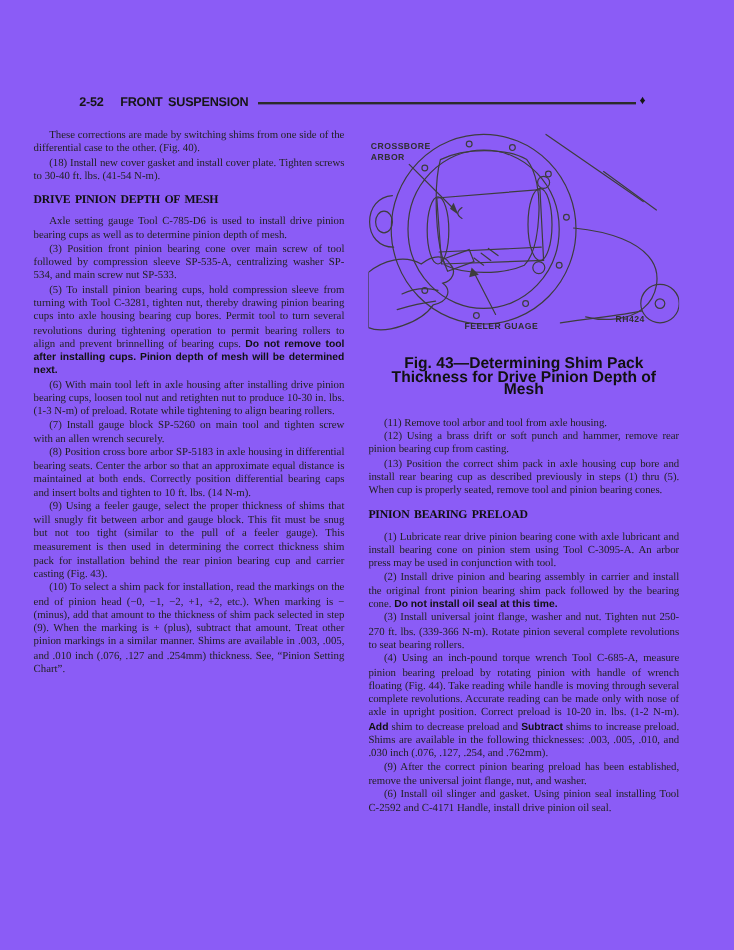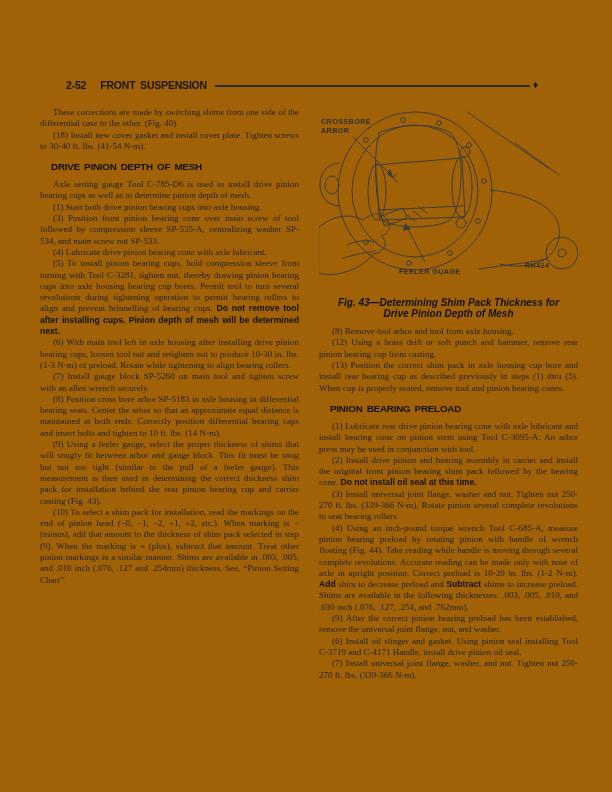--- a/index.html
+++ b/index.html
@@ -1,63 +1,63 @@
 <!DOCTYPE html>
 <html><head>
 <meta charset="utf-8">
 <style>
   html,body { margin:0; padding:0; background:#ffffff; }
   .page {
     position:relative; width:612px; height:792px; margin:0 auto;
-    background:#a16207; overflow:hidden;
+    background:#8b5cf6; overflow:hidden;
     font-family:"Liberation Serif", serif; color:#1e1e1e;
   }
   
   .page-header {
     position:absolute; left:66px; top:79px; width:472px;
     display:flex; align-items:center;
     font-family:"Liberation Sans", sans-serif; font-weight:bold; color:#161616;
   }
   .page-num { font-size:10.5px; letter-spacing:-0.2px; margin-right:14px; white-space:nowrap; }
   .page-title { font-size:10.5px; letter-spacing:-0.2px; word-spacing:2px; white-space:nowrap; }
   .header-rule { flex:1; height:2px; background:#2b2b2b; margin:1px 3px 0 8px; }
   .header-diamond { font-size:10px; line-height:10px; margin-top:-1px; }
   
   .columns {
-    position:absolute; left:40px; top:107px; width:538px;
+    position:absolute; left:28px; top:107px; width:538px;
     display:flex; gap:20px;justify-content:flex-end;
   }
   .col { width:259px; }
   .col p {
     margin:0; text-indent:13px; text-align:justify;
     font-size:9px; line-height:11.3px; color:#222;
   }
   .col h2 {
-    font-family:Liberation Sans, sans-serif; font-weight:bold; color:#101010;
+    font-family:Liberation Serif, serif; font-weight:bold; color:#101010;
     font-size:9.8px; letter-spacing:-0.2px; word-spacing:1.6px;
-    margin:9px 0 7px 11px;
+    margin:9px 0 7px 0;
   }
   .col h3 {
     font-family:"Liberation Sans", sans-serif; font-weight:bold; font-style:italic; color:#101010;
     font-size:9.3px; letter-spacing:0.2px; margin:8px 0 1px 4px;
   }
   .b { font-family:"Liberation Sans", sans-serif; font-weight:bold; font-size:8.6px; color:#111; }
   
-  figure { margin:0 0 7px 0; padding:0; }
+  figure { margin:0 0 17px 0; padding:0; }
   .fig-art { display:block; width:259px; height:188px; }
   .fig-art path, .fig-art ellipse, .fig-art circle, .fig-art line {
     fill:none; stroke:#3d3d3d; stroke-width:1; stroke-linecap:round;
   }
   .fig-art text {
     font-family:"Liberation Sans", sans-serif; font-size:7.2px; letter-spacing:0.4px;
     fill:#2e2e2e; stroke:none; font-weight:bold;
   }
   figcaption {
-    font-family:"Liberation Sans", sans-serif; font-weight:bold; font-style:italic;
-    font-size:10px; line-height:10.6px; text-align:center; color:#111;
+    font-family:"Liberation Sans", sans-serif; font-weight:bold; 
+    font-size:13px; line-height:10.6px; text-align:center; color:#111;
     margin-top:3px; padding:0 6px;
   }
 </style>
 </head>
 <body>
 
 <div class="page">
 
   <header class="page-header">
     <span class="page-num">2-52</span>
@@ -65,23 +65,21 @@
     <span class="header-rule"></span>
     <span class="header-diamond">♦</span>
   </header>
 
   <div class="columns">
     <div class="col" id="left-col">
         <p><span>These corrections are made by switching shims from one side of the differential case to the other. (Fig. 40).</span></p>
         <p><span>(18) Install new cover gasket and install cover plate. Tighten screws to 30-40 ft. lbs. (41-54 N-m).</span></p>
         <h2>DRIVE PINION DEPTH OF MESH</h2>
         <p><span>Axle setting gauge Tool C-785-D6 is used to install drive pinion bearing cups as well as to determine pinion depth of mesh.</span></p>
-        <p><span>(1) Start both drive pinion bearing cups into axle housing.</span></p>
         <p><span>(3) Position front pinion bearing cone over main screw of tool followed by compression sleeve SP-535-A, centralizing washer SP-534, and main screw nut SP-533.</span></p>
-        <p><span>(4) Lubricate drive pinion bearing cone with axle lubricant.</span></p>
         <p><span>(5) To install pinion bearing cups, hold compression sleeve from turning with Tool C-3281, tighten nut, thereby drawing pinion bearing cups into axle housing bearing cup bores. Permit tool to turn several revolutions during tightening operation to permit bearing rollers to align and prevent brinnelling of bearing cups. </span><span class="b">Do not remove tool after installing cups. Pinion depth of mesh will be determined next.</span></p>
         <p><span>(6) With main tool left in axle housing after installing drive pinion bearing cups, loosen tool nut and retighten nut to produce 10-30 in. lbs. (1-3 N-m) of preload. Rotate while tightening to align bearing rollers.</span></p>
         <p><span>(7) Install gauge block SP-5260 on main tool and tighten screw with an allen wrench securely.</span></p>
         <p><span>(8) Position cross bore arbor SP-5183 in axle housing in differential bearing seats. Center the arbor so that an approximate equal distance is maintained at both ends. Correctly position differential bearing caps and insert bolts and tighten to 10 ft. lbs. (14 N-m).</span></p>
         <p><span>(9) Using a feeler gauge, select the proper thickness of shims that will snugly fit between arbor and gauge block. This fit must be snug but not too tight (similar to the pull of a feeler gauge). This measurement is then used in determining the correct thickness shim pack for installation behind the rear pinion bearing cup and carrier casting (Fig. 43).</span></p>
         <p><span>(10) To select a shim pack for installation, read the markings on the end of pinion head (−0, −1, −2, +1, +2, etc.). When marking is − (minus), add that amount to the thickness of shim pack selected in step (9). When the marking is + (plus), subtract that amount. Treat other pinion markings in a similar manner. Shims are available in .003, .005, and .010 inch (.076, .127 and .254mm) thickness. See, “Pinion Setting Chart”.</span></p>
       </div>
 
     <div class="col">
       <figure>
@@ -137,28 +135,27 @@
           <polygon points="86,116 84,124 92,122" fill="#3d3d3d" stroke="none"></polygon>
 
           <text x="2" y="17">CROSSBORE</text>
           <text x="2" y="26">ARBOR</text>
           <text x="80" y="167">FEELER GUAGE</text>
           <text x="206" y="161">RH424</text>
         </svg>
         <figcaption>Fig. 43—Determining Shim Pack Thickness for Drive Pinion Depth of Mesh</figcaption>
       </figure>
       <div id="right-text">
-          <p><span>(8) Remove tool arbor and tool from axle housing.</span></p>
+          <p><span>(11) Remove tool arbor and tool from axle housing.</span></p>
           <p><span>(12) Using a brass drift or soft punch and hammer, remove rear pinion bearing cup from casting.</span></p>
           <p><span>(13) Position the correct shim pack in axle housing cup bore and install rear bearing cup as described previously in steps (1) thru (5). When cup is properly seated, remove tool and pinion bearing cones.</span></p>
           <h2>PINION BEARING PRELOAD</h2>
           <p><span>(1) Lubricate rear drive pinion bearing cone with axle lubricant and install bearing cone on pinion stem using Tool C-3095-A. An arbor press may be used in conjunction with tool.</span></p>
           <p><span>(2) Install drive pinion and bearing assembly in carrier and install the original front pinion bearing shim pack followed by the bearing cone. </span><span class="b">Do not install oil seal at this time.</span></p>
           <p><span>(3) Install universal joint flange, washer and nut. Tighten nut 250-270 ft. lbs. (339-366 N-m). Rotate pinion several complete revolutions to seat bearing rollers.</span></p>
           <p><span>(4) Using an inch-pound torque wrench Tool C-685-A, measure pinion bearing preload by rotating pinion with handle of wrench floating (Fig. 44). Take reading while handle is moving through several complete revolutions. Accurate reading can be made only with nose of axle in upright position. Correct preload is 10-20 in. lbs. (1-2 N-m). </span><span class="b">Add</span><span> shim to decrease preload and </span><span class="b">Subtract</span><span> shims to increase preload. Shims are available in the following thicknesses: .003, .005, .010, and .030 inch (.076, .127, .254, and .762mm).</span></p>
           <p><span>(9) After the correct pinion bearing preload has been established, remove the universal joint flange, nut, and washer.</span></p>
-          <p><span>(6) Install oil slinger and gasket. Using pinion seal installing Tool C-3719 and C-4171 Handle, install drive pinion oil seal.</span></p>
-          <p><span>(7) Install universal joint flange, washer, and nut. Tighten nut 250-270 ft. lbs. (339-366 N-m).</span></p>
+          <p><span>(6) Install oil slinger and gasket. Using pinion seal installing Tool C-2592 and C-4171 Handle, install drive pinion oil seal.</span></p>
         </div>
     </div>
   </div>
 
 </div>
 
 </body></html>

